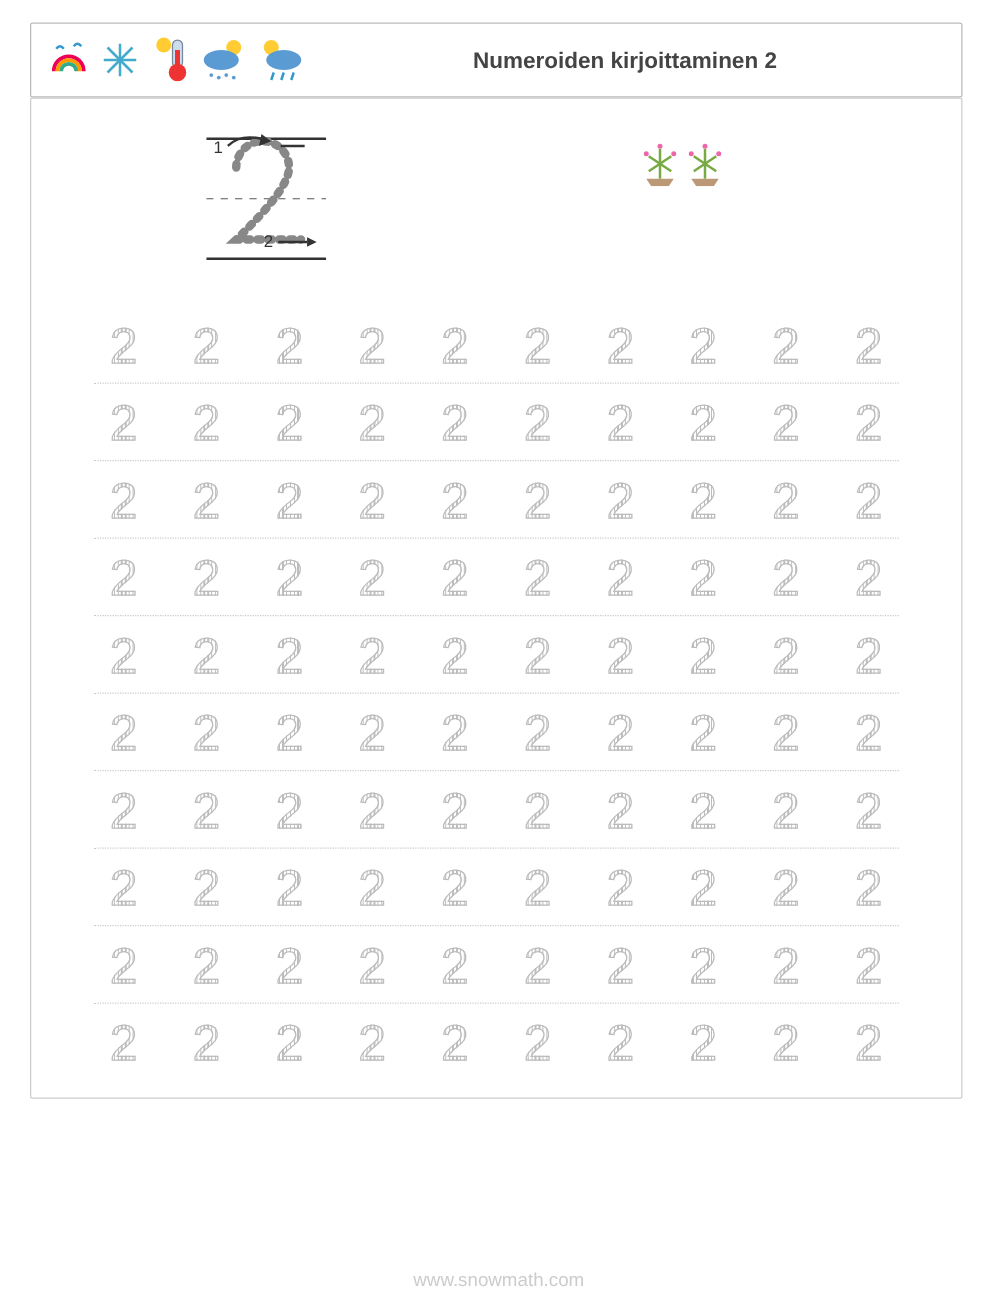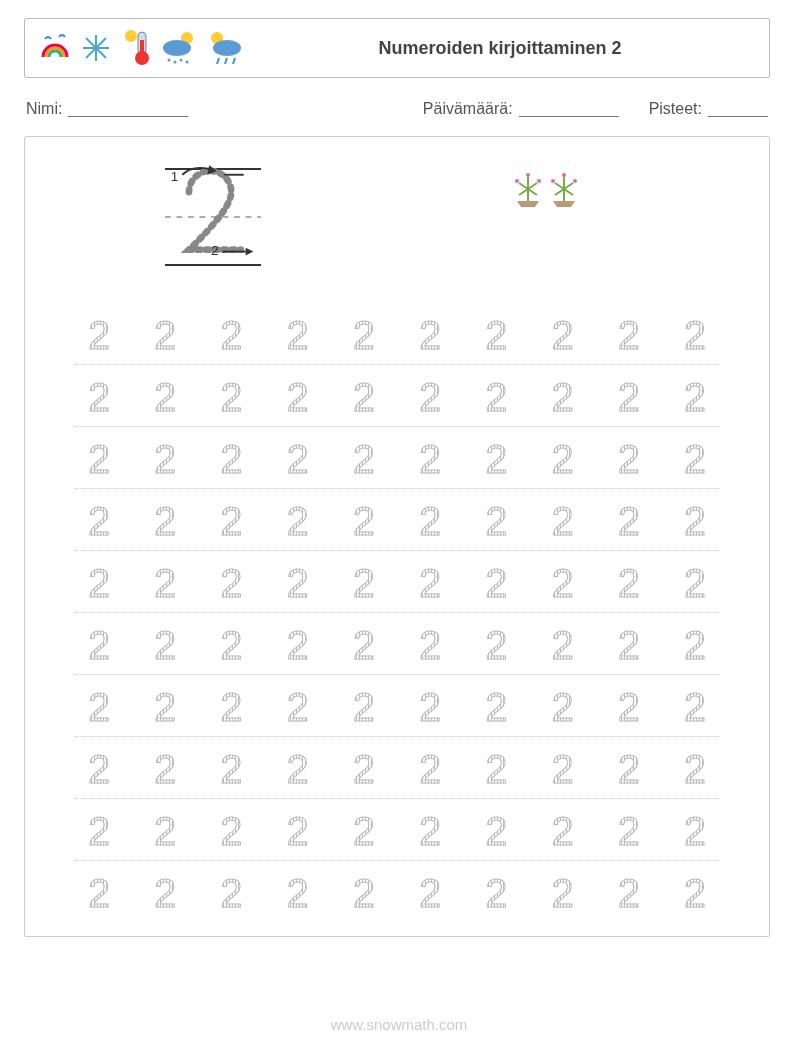--- a/index.html
+++ b/index.html
@@ -152,30 +152,20 @@
         <g stroke="#39c" stroke-width="2">
           <line x1="14" y1="30" x2="12" y2="36"></line>
           <line x1="22" y1="30" x2="20" y2="36"></line>
           <line x1="30" y1="30" x2="28" y2="36"></line>
         </g>
       </svg>
     </div>
     <div class="title">Numeroiden kirjoittaminen 2</div>
   </div>
 
-  <div class="info-line">
-    <span>Nimi:</span>
-    <span class="blank" style="width:120px"></span>
-    <span class="spacer"></span>
-    <span>Päivämäärä:</span>
-    <span class="blank" style="width:100px"></span>
-    <span style="width:18px"></span>
-    <span>Pisteet:</span>
-    <span class="blank" style="width:60px"></span>
-  </div>
 
   <div class="worksheet">
     <div class="top-row">
 
       <svg class="big-two" viewBox="0 0 100 120">
         <line x1="0" y1="10" x2="100" y2="10" stroke="#333" stroke-width="2"></line>
         <line x1="0" y1="60" x2="100" y2="60" stroke="#555" stroke-width="1" stroke-dasharray="6 6"></line>
         <line x1="0" y1="110" x2="100" y2="110" stroke="#333" stroke-width="2"></line>
         <path d="M25 34 a22 22 0 0 1 44 0 q0 18 -44 60 h54" fill="none" stroke="#888" stroke-width="7" stroke-dasharray="3 6" stroke-linecap="round"></path>
         <text x="6" y="22" font-size="14" fill="#333">1</text>

